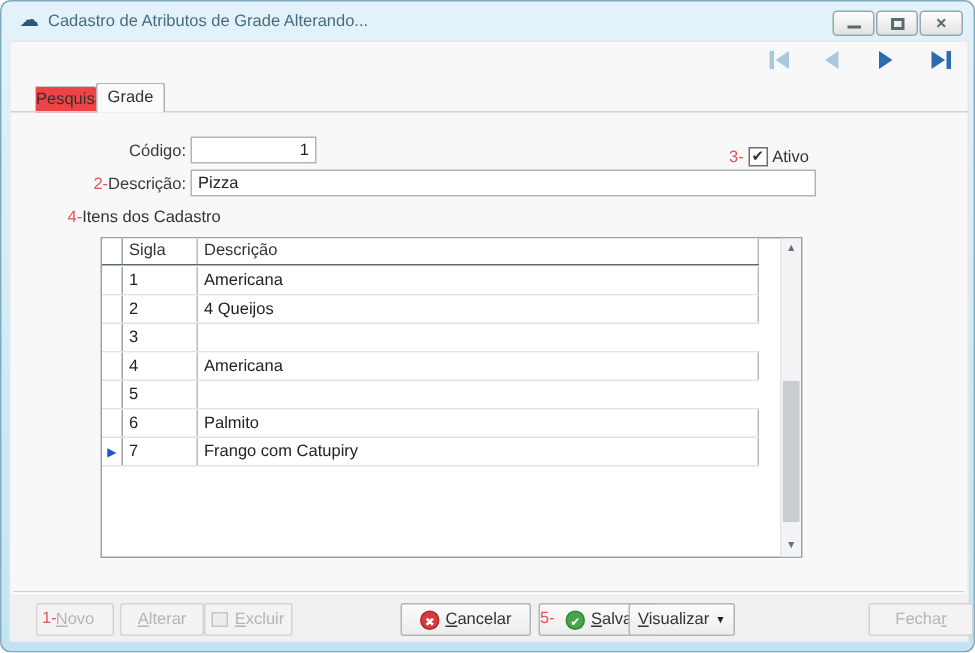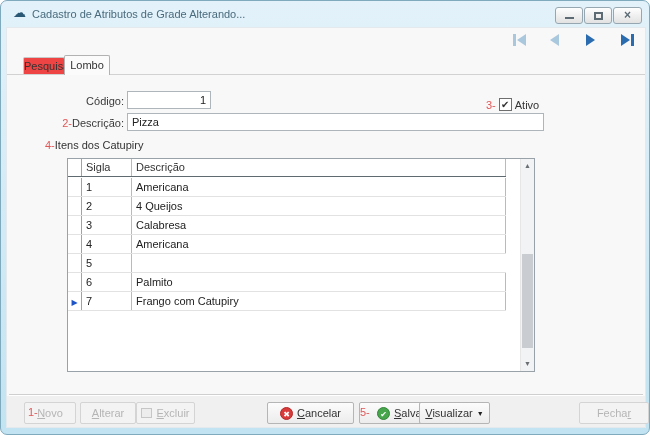--- a/index.html
+++ b/index.html
@@ -131,35 +131,35 @@
     <span class="nav nav-next">
         <span class="tri-r"></span>
       </span>
     <span class="nav nav-last">
         <span class="tri-r"></span>
         <span class="nbar"></span>
       </span>
 
     <div class="tabline"></div>
     <div class="tab tab-inactive">Pesquisar</div>
-    <div class="tab tab-active">Lombo</div>
+    <div class="tab tab-active">Grade</div>
 
     <span class="flabel lbl-codigo">Código:</span>
     <input class="txt in-codigo" readonly="" value="1" style="">
 
     <span class="flabel lbl-descricao"><span class="red">2-</span><span>Descrição:</span></span>
     <input class="txt in-descricao" value="Pizza" style="">
 
     <span class="ativo-wrap">
       <span class="red">3-</span>
       <span class="checkbox"><span>✔</span></span>
       <span>Ativo</span>
     </span>
 
-    <span class="section-caption"><span class="red">4-</span><span>Itens dos Catupiry</span></span>
+    <span class="section-caption"><span class="red">4-</span><span>Itens dos Cadastro</span></span>
 
     <div class="grid">
       <div class="g-header">
         <div class="g-cell c-ind"></div>
         <div class="g-cell c-sigla">Sigla</div>
         <div class="g-cell c-desc">Descrição</div>
       </div>
       <div class="g-rows">
         <div class="g-row">
           <div class="g-cell c-ind"></div>
@@ -167,21 +167,20 @@
           <div class="g-cell c-desc">Americana</div>
         </div>
         <div class="g-row">
           <div class="g-cell c-ind"></div>
           <div class="g-cell c-sigla">2</div>
           <div class="g-cell c-desc">4 Queijos</div>
         </div>
         <div class="g-row">
           <div class="g-cell c-ind"></div>
           <div class="g-cell c-sigla">3</div>
-          <div class="g-cell c-desc">Calabresa</div>
         </div>
         <div class="g-row">
           <div class="g-cell c-ind"></div>
           <div class="g-cell c-sigla">4</div>
           <div class="g-cell c-desc">Americana</div>
         </div>
         <div class="g-row">
           <div class="g-cell c-ind"></div>
           <div class="g-cell c-sigla">5</div>
         </div>

